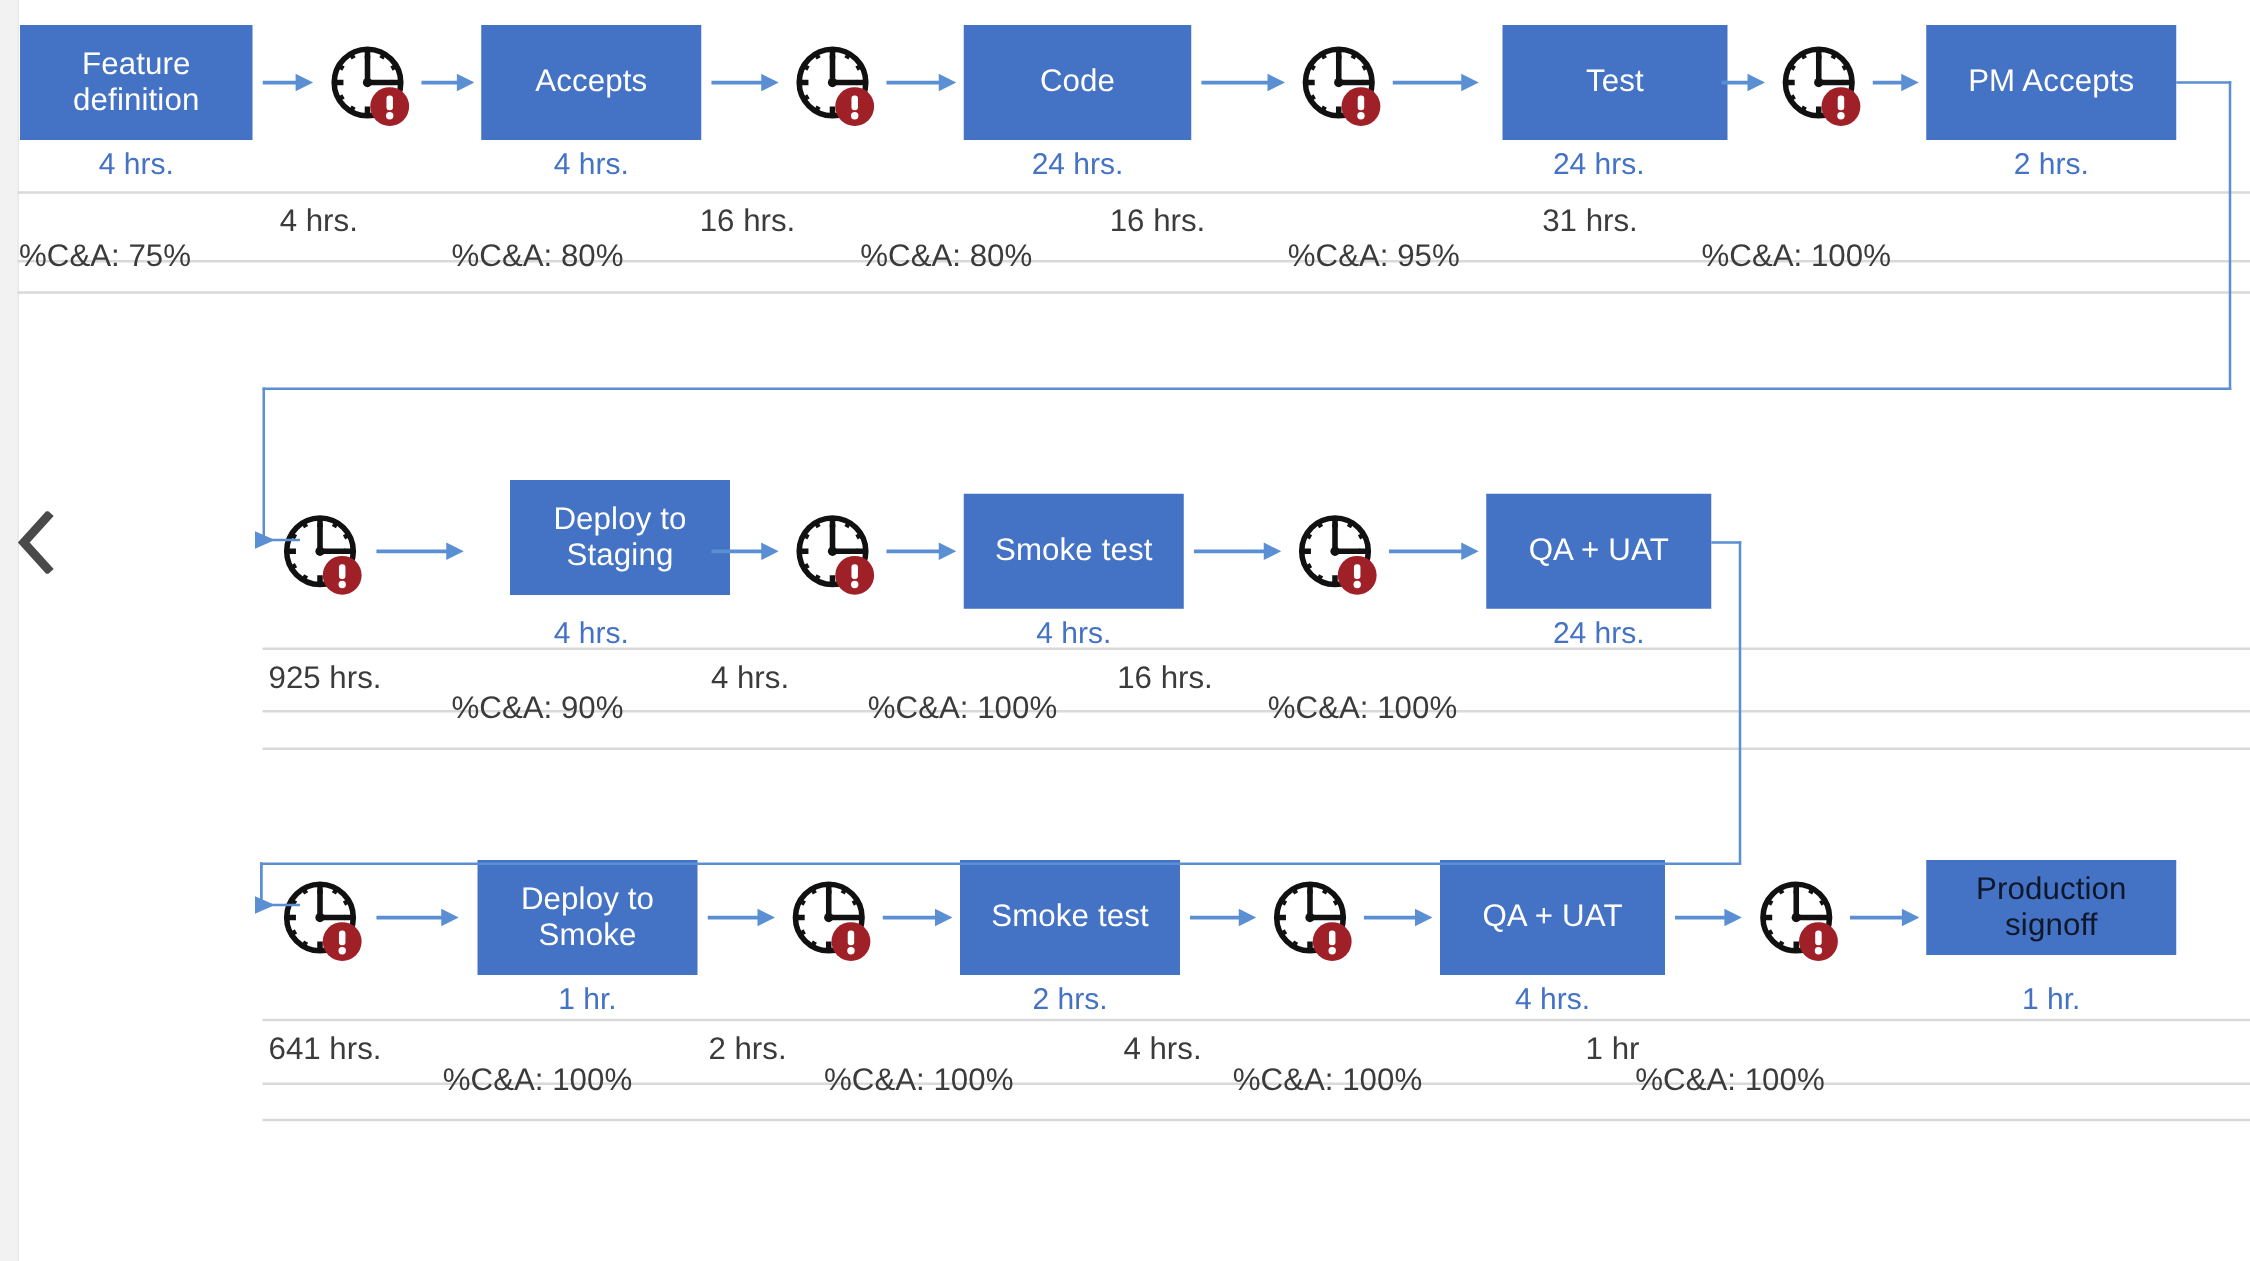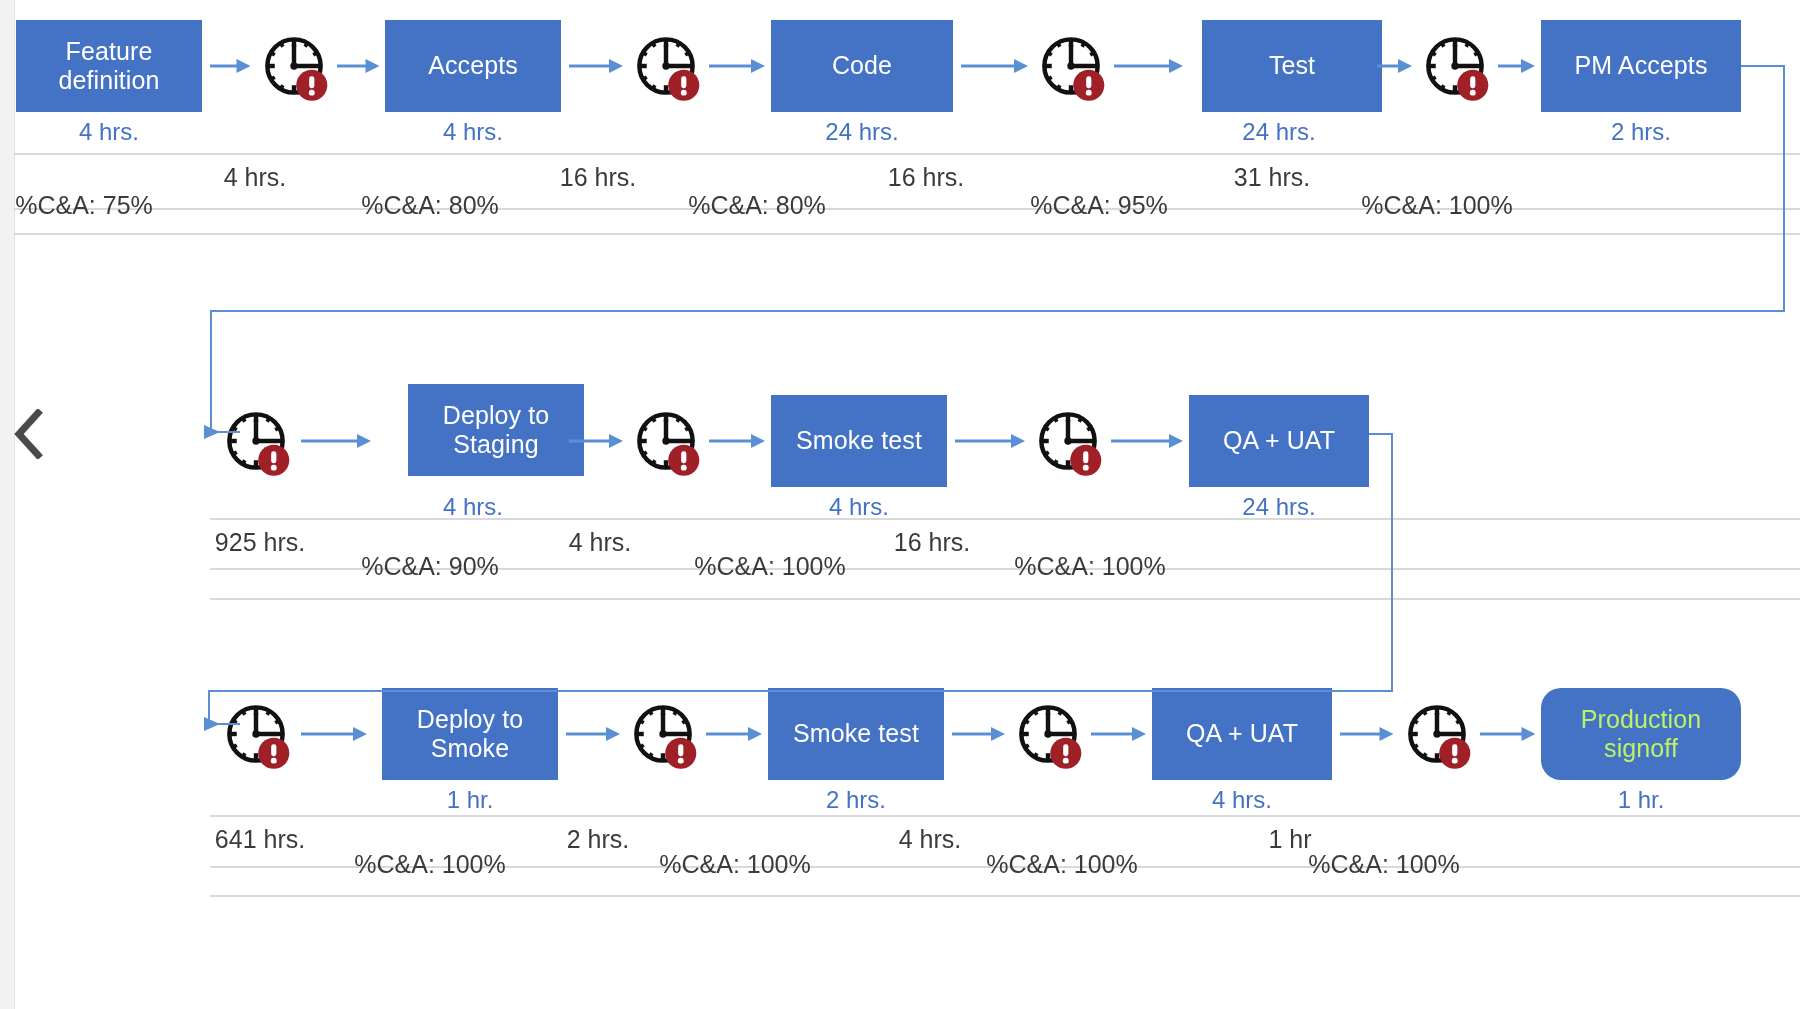--- a/index.html
+++ b/index.html
@@ -341,21 +341,21 @@
       <div class="lead" style="left: 842px; top: 528px; width: 180px; text-align: center; color: rgb(59, 59, 59);">16 hrs.</div>
       <div class="ca" style="left: 320px; top: 552px; width: 220px; text-align: center; color: rgb(59, 59, 59);">%C&amp;A: 90%</div>
       <div class="ca" style="left: 660px; top: 552px; width: 220px; text-align: center; color: rgb(59, 59, 59);">%C&amp;A: 100%</div>
       <div class="ca" style="left: 980px; top: 552px; width: 220px; text-align: center; color: rgb(59, 59, 59);">%C&amp;A: 100%</div>
       <div class="box" style="left: 382px; top: 688px; width: 176px; height: 92px; background: rgb(68, 114, 196); color: rgb(255, 255, 255);">Deploy to Smoke</div>
       <div class="cyc" style="left: 360px; top: 786px; width: 220px; color: rgb(68, 114, 196);">1 hr.</div>
       <div class="box" style="left: 768px; top: 688px; width: 176px; height: 92px; background: rgb(68, 114, 196); color: rgb(255, 255, 255);">Smoke test</div>
       <div class="cyc" style="left: 746px; top: 786px; width: 220px; color: rgb(68, 114, 196);">2 hrs.</div>
       <div class="box" style="left: 1152px; top: 688px; width: 180px; height: 92px; background: rgb(68, 114, 196); color: rgb(255, 255, 255);">QA + UAT</div>
       <div class="cyc" style="left: 1132px; top: 786px; width: 220px; color: rgb(68, 114, 196);">4 hrs.</div>
-      <div class="box" style="left: 1541px; top: 688px; width: 200px; height: 92px; background: rgb(68, 114, 196); color: #bef264; border-radius: 20px;">Production signoff</div>
+      <div class="box" style="left: 1541px; top: 688px; width: 200px; height: 76px; background: rgb(68, 114, 196); color: #0f172a;">Production signoff</div>
       <div class="cyc" style="left: 1531px; top: 786px; width: 220px; color: rgb(68, 114, 196);">1 hr.</div>
       <div class="clock" style="left: 219px; top: 697px; width: 74px; height: 74px;">
         <svg viewBox="0 0 100 100" width="74" height="74">
     <circle cx="50" cy="50" r="36" fill="#fff" stroke="#111" stroke-width="6"></circle>
     <line x1="50" y1="24" x2="50" y2="14" stroke="#111" stroke-width="6" stroke-linecap="butt"></line>
           <line x1="65" y1="24.01923788646684" x2="68" y2="18.823085463760208" stroke="#111" stroke-width="5" stroke-linecap="butt"></line>
           <line x1="75.98076211353316" y1="35" x2="81.17691453623979" y2="31.999999999999996" stroke="#111" stroke-width="5" stroke-linecap="butt"></line>
           <line x1="76" y1="50" x2="86" y2="50" stroke="#111" stroke-width="6" stroke-linecap="butt"></line>
           <line x1="75.98076211353316" y1="65" x2="81.17691453623979" y2="68" stroke="#111" stroke-width="5" stroke-linecap="butt"></line>
           <line x1="65" y1="75.98076211353316" x2="68" y2="81.17691453623979" stroke="#111" stroke-width="5" stroke-linecap="butt"></line>

